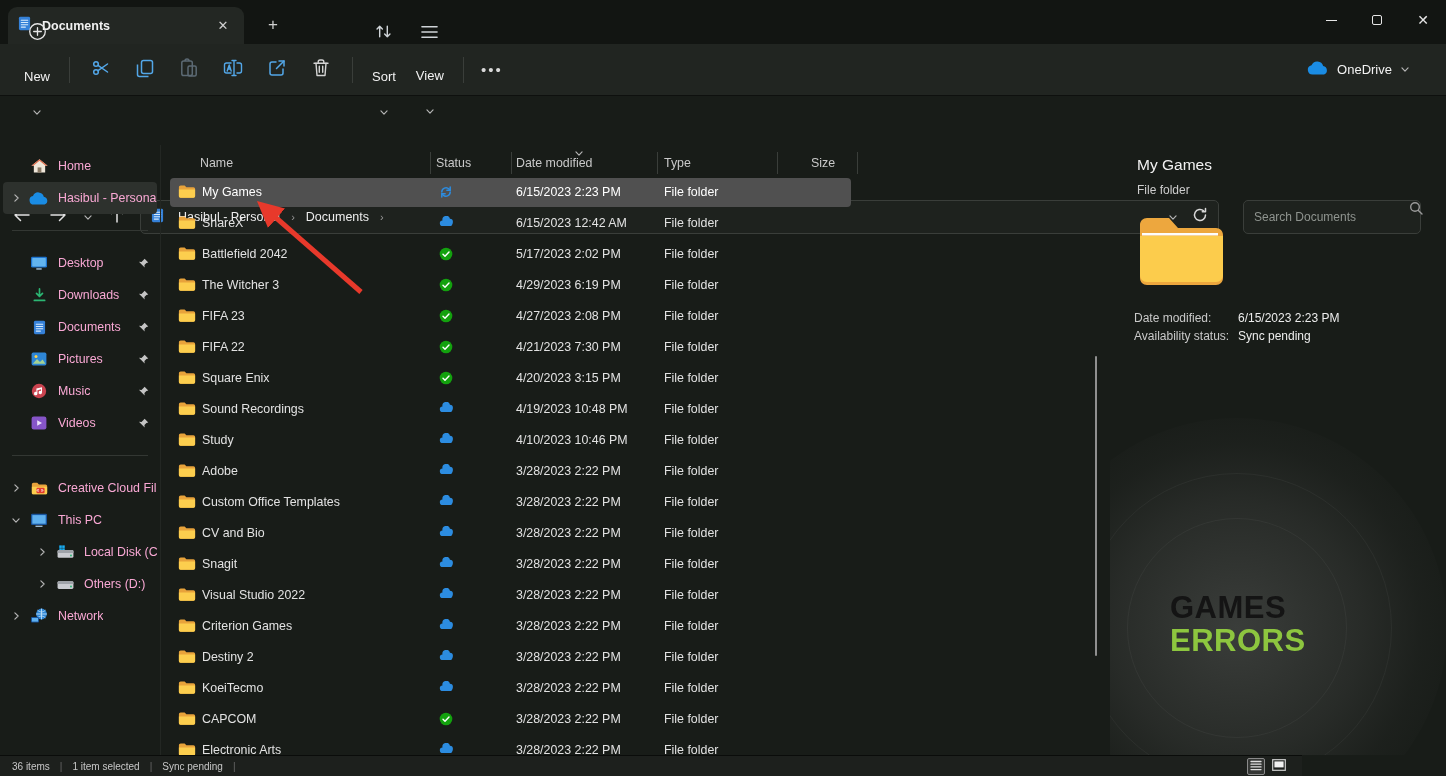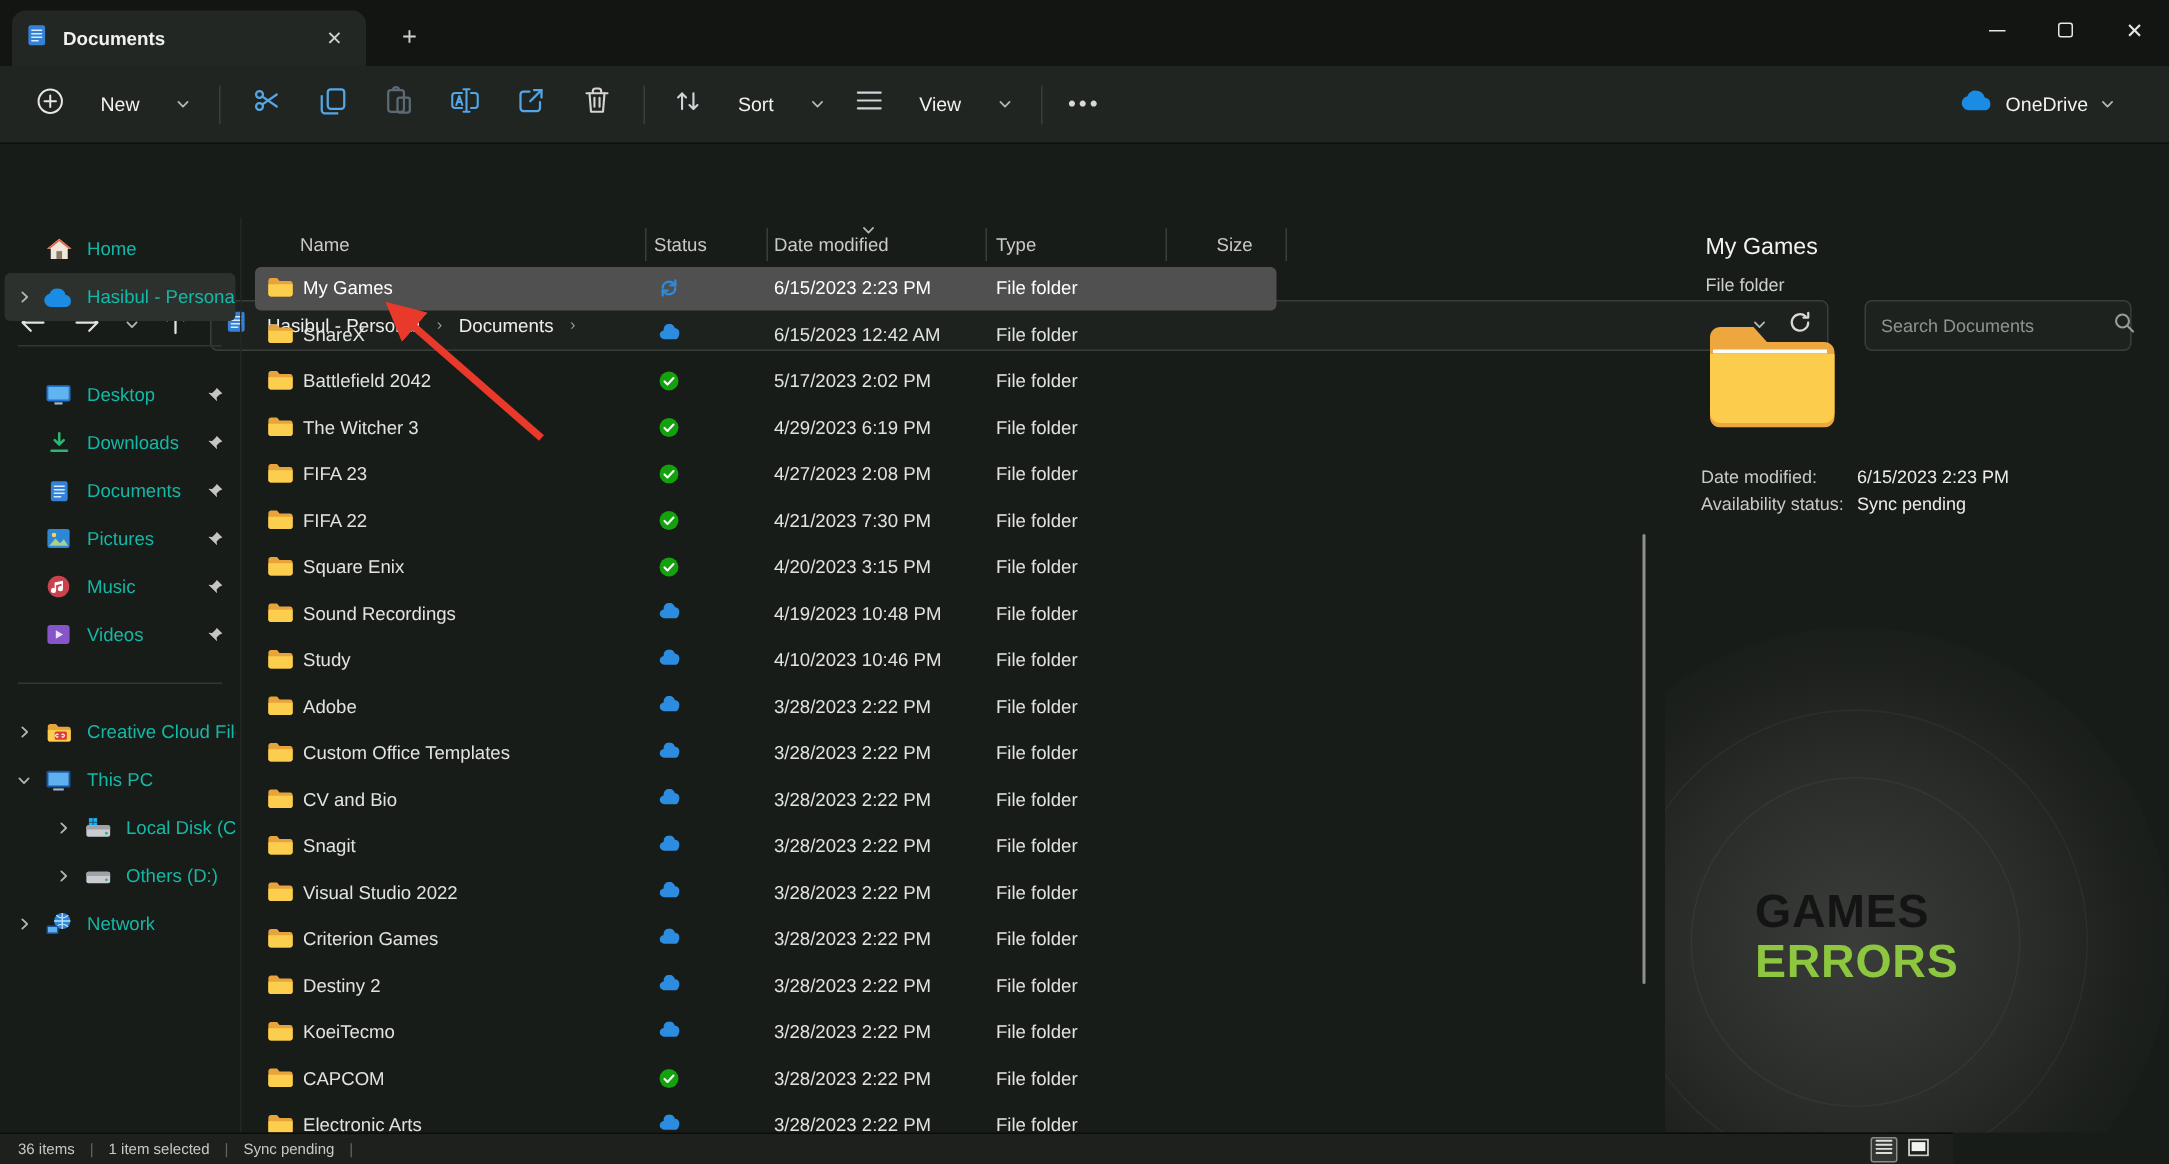--- a/index.html
+++ b/index.html
@@ -17,53 +17,53 @@
             align-items:center; justify-content:center; color:#cfcfcf; font-size:17px; border-radius:4px; }
   .win-controls { position:absolute; right:0; top:0; height:40px; display:flex; }
   .win-btn { width:46px; height:40px; display:flex; align-items:center; justify-content:center; color:#e6e6e6; }
   .glyph-min { width:11px; height:1px; background:#e6e6e6; display:inline-block; }
   .glyph-max { width:10px; height:10px; border:1px solid #e6e6e6; border-radius:2px; display:inline-block; }
   .glyph-close { font-size:14px; }
 
   
   .toolbar { position:absolute; left:0; top:44px; width:1446px; height:52px; background:#212521;
              border-bottom:1px solid #0e100e; display:flex; align-items:center; padding:0 14px; }
-  .tb-btn { display:flex; align-items:center; gap:24px; padding:8px 10px; border-radius:4px; }
+  .tb-btn { display:flex; align-items:center; gap:24px; padding:8px 10px; border-radius:4px;flex-direction:column; }
   .tb-label { font-size:13px; color:#f2f2f2; }
   .tb-sep { width:1px; height:26px; background:#3a3e3a; margin:0 9px; }
   .tb-icon { width:44px; height:36px; display:flex; align-items:center; justify-content:center; border-radius:4px; }
   .tb-more { width:38px; height:36px; display:flex; align-items:center; justify-content:center;
              color:#d8d8d8; font-size:15px; letter-spacing:2px; border-radius:4px; }
   .tb-onedrive { margin-left:auto; margin-right:12px; display:flex; align-items:center; gap:8px; padding:8px 10px; border-radius:4px; }
   .chev { display:inline-flex; }
 
   
   .navrow { position:absolute; left:0; top:96px; width:1446px; height:49px; }
   .nav-btn { position:absolute; top:104px; width:32px; height:34px; display:flex; align-items:center;
              justify-content:center; border-radius:4px; }
   .addressbar { position:absolute; left:140px; top:104px; width:1079px; height:34px; background:#1e221e;
                 border:1px solid #3a3e3a; border-radius:5px; display:flex; align-items:center; padding:0 10px; }
   .crumbs { display:flex; align-items:center; gap:4px; margin-left:9px; font-size:12.5px; color:#ededed; }
   .crumb { padding:3px 5px; border-radius:3px; }
   .crumb-sep { color:#9a9a9a; font-size:11px; padding:0 2px; }
   .addr-right { margin-left:auto; display:flex; align-items:center; gap:14px; }
   .searchbox { position:absolute; left:1243px; top:104px; width:178px; height:34px; background:#1e221e;
-               border:1px solid #3a3e3a; border-radius:5px; display:flex; align-items:center; padding:0 10px; }
+               border:1px solid #3a3e3a; border-radius:5px; display:flex; padding:0 10px; }
   .searchbox input { flex:1; background:transparent; border:none; outline:none; color:#cfcfcf;
                      font-size:12px; font-family:inherit; }
   .searchbox input::placeholder { color:#8f948f; }
 
   
   .sidebar { position:absolute; left:0; top:145px; width:160px; height:610px; padding-top:5px; overflow:hidden; }
   .side-item { display:flex; align-items:center; height:32px; margin:0 3px; border-radius:4px; }
   .side-item.sel { background:#2d312d; }
   .s-chev { width:26px; display:flex; justify-content:center; flex:none; }
   .s-spacer { width:26px; flex:none; }
   .s-icon { width:20px; display:flex; justify-content:center; flex:none; margin-right:9px; }
-  .s-label { font-size:12.4px; color:#14b8a6; white-space:nowrap; overflow:hidden; }
+  .s-label { font-size:12.4px; color:#f9a8d4; white-space:nowrap; overflow:hidden; }
   .s-pin { margin-left:auto; margin-right:8px; display:flex; flex:none; }
   .side-divider { height:1px; background:#333733; margin:16px 12px; }
   .side-border { position:absolute; left:160px; top:145px; width:1px; height:610px; background:#232723; }
 
   
   .listpane { position:absolute; left:160px; top:145px; width:950px; height:610px; }
   .list-header { position:absolute; left:0; top:5px; width:950px; height:27px; font-size:12.4px; color:#c9c9c9; }
   .hcell { position:absolute; top:6px; }
   .hsep { position:absolute; top:2px; width:1px; height:22px; background:#3a3e3a; }
   .hsort { position:absolute; left:414px; top:-3px; }

